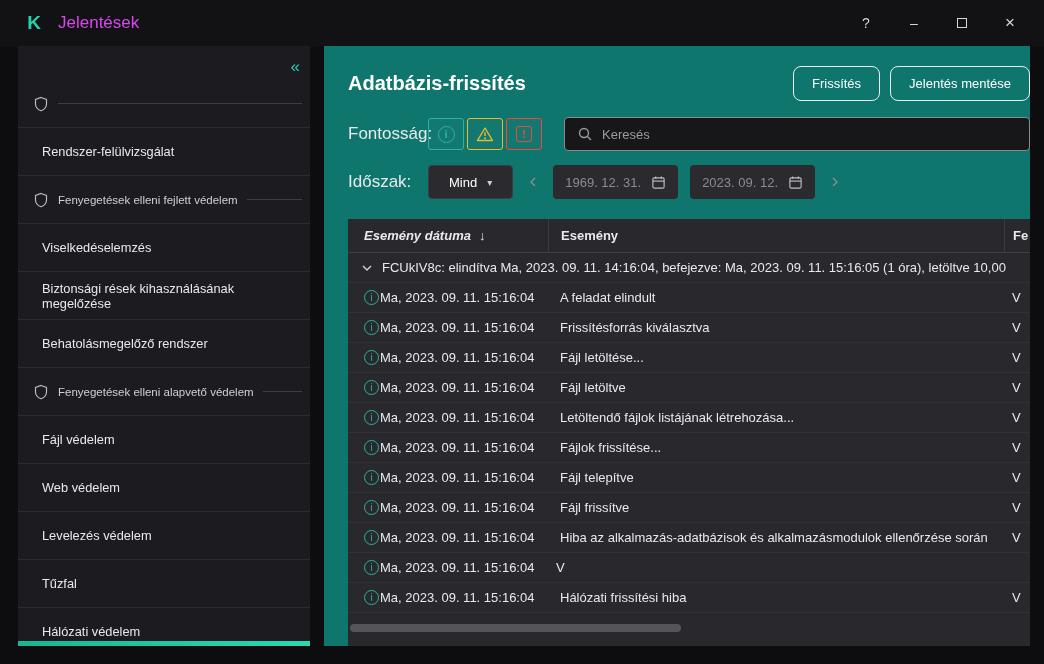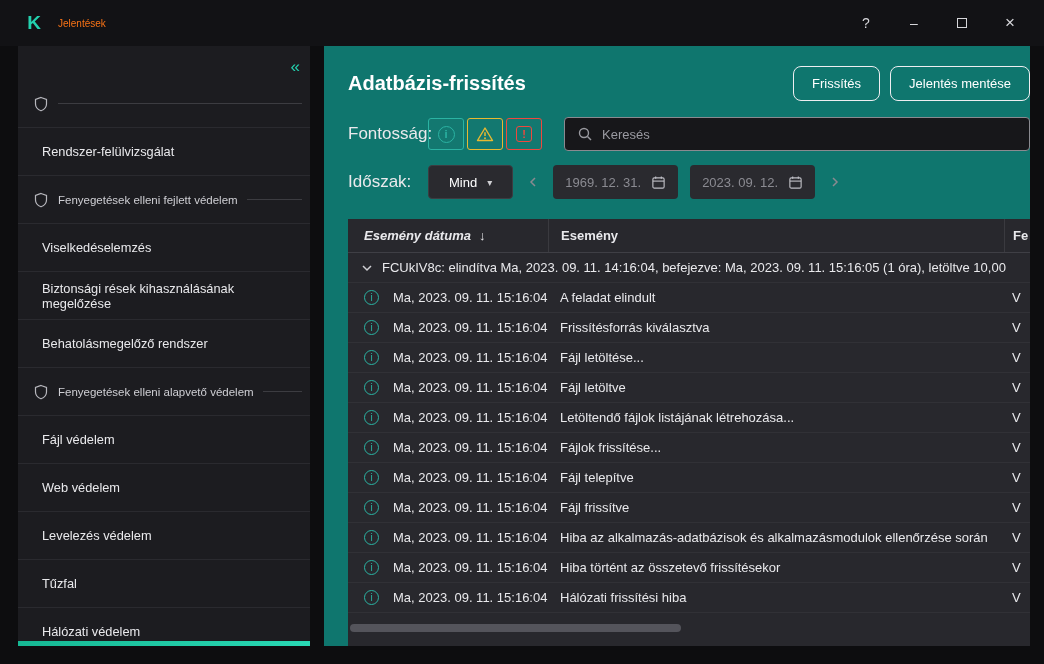--- a/index.html
+++ b/index.html
@@ -4,21 +4,21 @@
 <style>
   :root{ --accent:#23d1ae; --info:#2bb3a3; --warn:#e8b931; --crit:#f0483e; }
   *{box-sizing:border-box;}
   html,body{margin:0;padding:0;}
   body{width:1044px;height:664px;background:#060607;font-family:"Liberation Sans",sans-serif;color:#e9e9ec;overflow:hidden;position:relative;}
   .window{position:absolute;inset:0;background:#0d0d0f;display:flex;flex-direction:column;}
 
   
   .titlebar{height:46px;display:flex;align-items:center;padding:0 10px 0 22px;flex:0 0 auto;background:#121215;}
   .logo{width:24px;height:24px;display:flex;align-items:center;justify-content:center;color:var(--accent);font-weight:bold;font-size:19px;}
-  .app-title{font-size:10px;margin-left:12px;color:#f97316;}
+  .app-title{font-size:17px;margin-left:12px;color:#d946ef;}
   .tb-spacer{flex:1;}
   .tb-btn{width:48px;height:32px;display:flex;align-items:center;justify-content:center;color:#d6d6da;font-size:14px;cursor:default;}
   .tb-btn.close{font-size:17px;}
   .maxbox{width:10px;height:10px;border:1px solid #d6d6da;display:inline-block;}
 
   
   .content{flex:1;display:flex;padding:0 14px 18px 18px;min-height:0;}
   .sidebar{width:292px;flex:0 0 auto;background:#1c1c20;display:flex;flex-direction:column;overflow:hidden;}
   .sb-top{height:34px;display:flex;align-items:center;justify-content:flex-end;padding:6px 10px 0 0;}
   .collapse{color:var(--accent);font-size:17px;line-height:1;cursor:default;}
@@ -60,21 +60,21 @@
   .table-wrap{flex:1;margin-top:6px;background:#28282d;display:flex;flex-direction:column;overflow:hidden;min-height:0;}
   .t-header{display:flex;align-items:center;height:34px;font-weight:bold;font-size:13px;border-bottom:1px solid #3f3f45;flex:0 0 auto;}
   .t-header .hc{display:flex;align-items:center;height:100%;}
   .hc-date{width:200px;padding-left:16px;gap:8px;flex:0 0 auto;font-style:italic;}
   .hc-event{flex:1;border-left:1px solid #3a3a3f;padding-left:12px;min-width:0;}
   .hc-task{width:26px;border-left:1px solid #3a3a3f;padding-left:8px;flex:0 0 auto;overflow:hidden;white-space:nowrap;}
   .sort-arrow{font-size:13px;color:#e9e9ec;}
   .t-group{display:flex;align-items:center;height:30px;font-size:13px;gap:9px;padding-left:13px;border-bottom:1px solid #313136;white-space:nowrap;overflow:hidden;flex:0 0 auto;}
   .t-body{flex:1;overflow:hidden;}
   .t-row{display:flex;align-items:center;height:30px;font-size:13px;border-bottom:1px solid #313136;}
-  .cell-date{width:200px;flex:0 0 auto;display:flex;align-items:center;gap:14px;padding-left:16px;white-space:nowrap;}
+  .cell-date{width:200px;flex:0 0 auto;display:flex;align-items:center;gap:1px;padding-left:16px;white-space:nowrap;}
   .cell-event{flex:1;padding-left:12px;white-space:nowrap;overflow:hidden;min-width:0;}
   .cell-task{width:26px;flex:0 0 auto;padding-left:8px;overflow:hidden;white-space:nowrap;}
   .row-info{width:15px;height:15px;border:1.2px solid var(--info);border-radius:50%;color:var(--info);font-size:10px;display:flex;align-items:center;justify-content:center;flex:0 0 auto;}
   .row-info::after{content:"i";}
 
   .hscroll{height:8px;margin:8px 4px 14px 2px;position:relative;flex:0 0 auto;}
   .hscroll .thumb{position:absolute;left:0;top:0;height:8px;width:49%;background:#54545b;border-radius:4px;}
 </style>
 </head>
 <body>
@@ -338,21 +338,20 @@
     </span>
     <span class="cell-event">Hiba az alkalmazás-adatbázisok és alkalmazásmodulok ellenőrzése során</span>
     <span class="cell-task">V</span>
   </div>
 
   <div class="t-row">
     <span class="cell-date">
       <span class="row-info"></span>
       <span>Ma, 2023. 09. 11. 15:16:04</span>
     </span>
-    <span class="cell-event">Hiba történt az összetevő frissítésekor</span>
     <span class="cell-task">V</span>
   </div>
 
   <div class="t-row">
     <span class="cell-date">
       <span class="row-info"></span>
       <span>Ma, 2023. 09. 11. 15:16:04</span>
     </span>
     <span class="cell-event">Hálózati frissítési hiba</span>
     <span class="cell-task">V</span>

